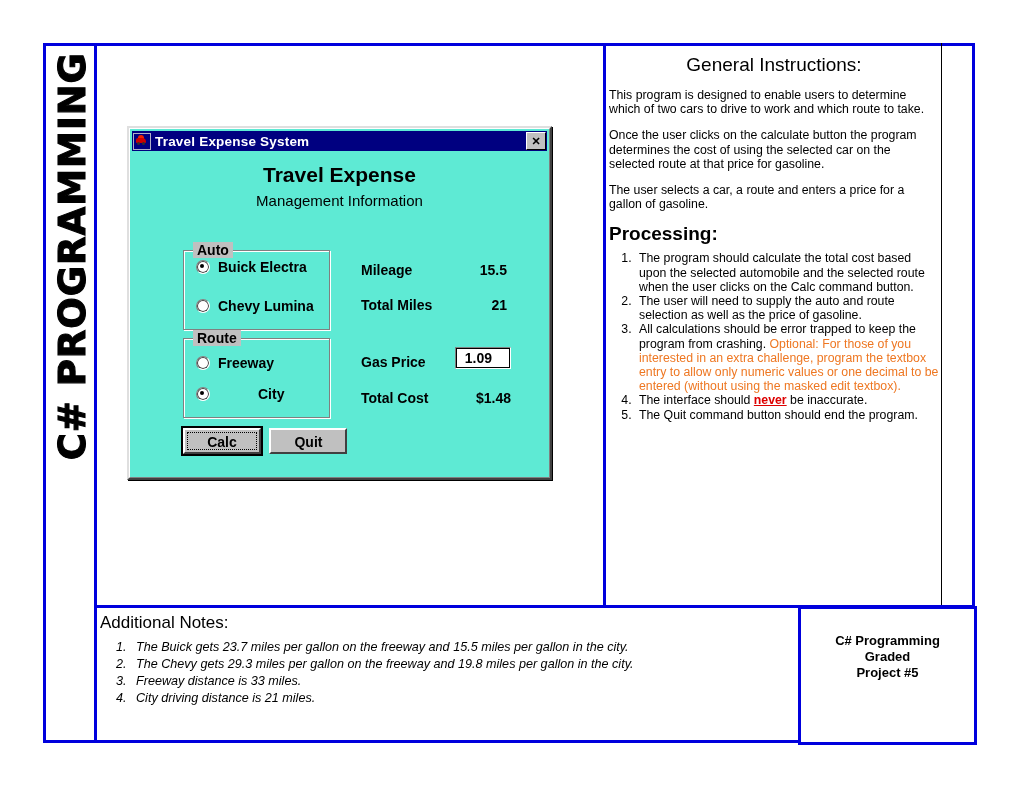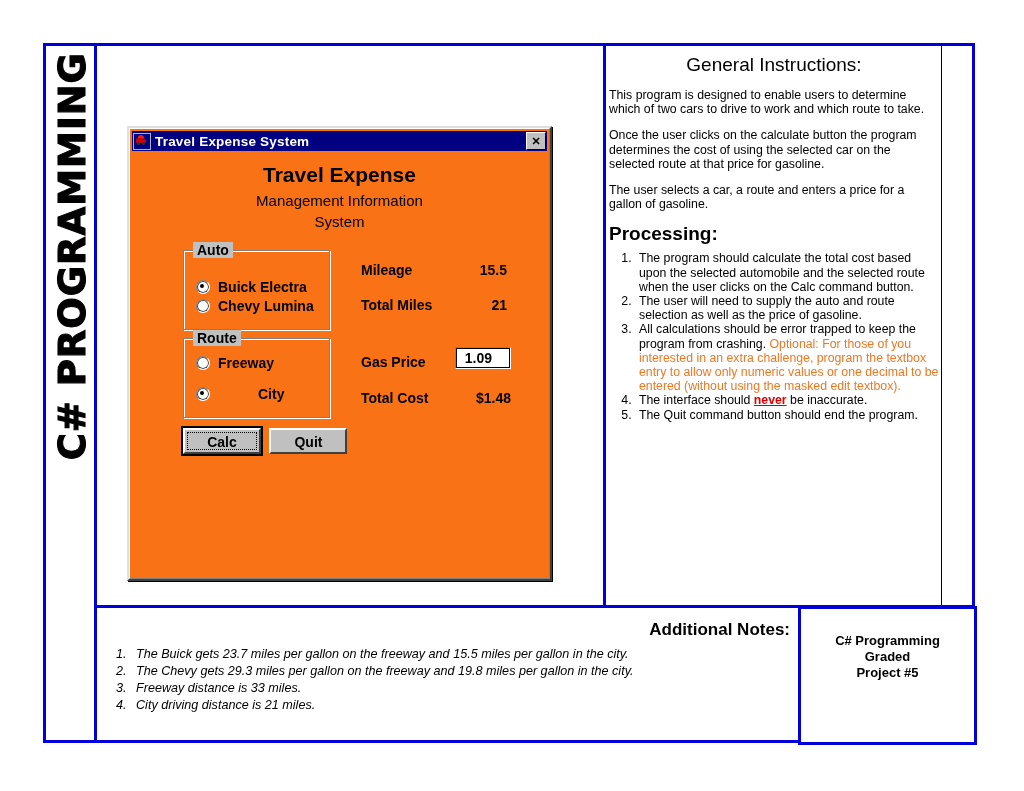--- a/index.html
+++ b/index.html
@@ -58,22 +58,22 @@
     letter-spacing:1px;
     color:#000;
     line-height:42px;
     white-space:nowrap;
     -webkit-text-stroke:1.1px #000;
   }
 
   
   .dialog{
     position:absolute;left:127px;top:126px;
-    width:425px;height:455px;
-    background:#f97316;
+    width:425px;height:354px;
+    background:#5eead4;
     border-top:2px solid #dfdfdf;
     border-left:2px solid #dfdfdf;
     border-right:2px solid #404040;
     border-bottom:2px solid #404040;
     box-sizing:border-box;
     box-shadow:1px 1px 0 #000;
   }
   .dlg-inner{
     position:absolute;inset:0;
     border-top:1px solid #ffffff;
@@ -236,21 +236,21 @@
   ol.proc-list > li{margin-bottom:0px;padding-left:4px;}
   .optional{color:#ee7722;}
   .never{color:#dd0000;font-weight:bold;text-decoration:underline;}
 
   
   .notes{
     position:absolute;left:100px;top:608px;width:690px;height:134px;
     color:#000;
   }
   .notes-h{
-    text-align:right;font-size:17px;font-weight:bold;margin:12px 0 6px 0;
+    text-align:left;font-size:17px;font-weight:normal;margin:5px 0 6px 0;
   }
   ol.notes-list{
     margin:0;padding-left:30px;font-size:12.6px;line-height:17px;
   }
   ol.notes-list > li{padding-left:6px;font-style:italic;}
 
   
   .project-box{
     position:absolute;left:798px;top:606px;width:179px;height:139px;
     border:3px solid #0000dd;
@@ -288,26 +288,25 @@
         <div class="car-w1"></div>
           <div class="car-w2"></div>
       </div>
       <div class="title-text">Travel Expense System</div>
       <div class="title-close">✕</div>
     </div>
 
     <div class="dlg-title">Travel Expense</div>
     <div class="dlg-sub">
       <div>Management Information</div>
-      <div>System</div>
     </div>
 
     <div class="groupbox" id="group-auto">
       <span class="gb-label">Auto</span>
-      <div class="radio-row" style="top:28px;justify-content:flex-end;">
+      <div class="radio-row" style="top:8px;justify-content:flex-end;">
         <span class="radio checked"></span>
         <span class="radio-label">Buick Electra</span>
       </div>
       <div class="radio-row" style="top:47px;">
         <span class="radio"></span>
         <span class="radio-label">Chevy Lumina</span>
       </div>
     </div>
 
     <div class="groupbox" id="group-route">

